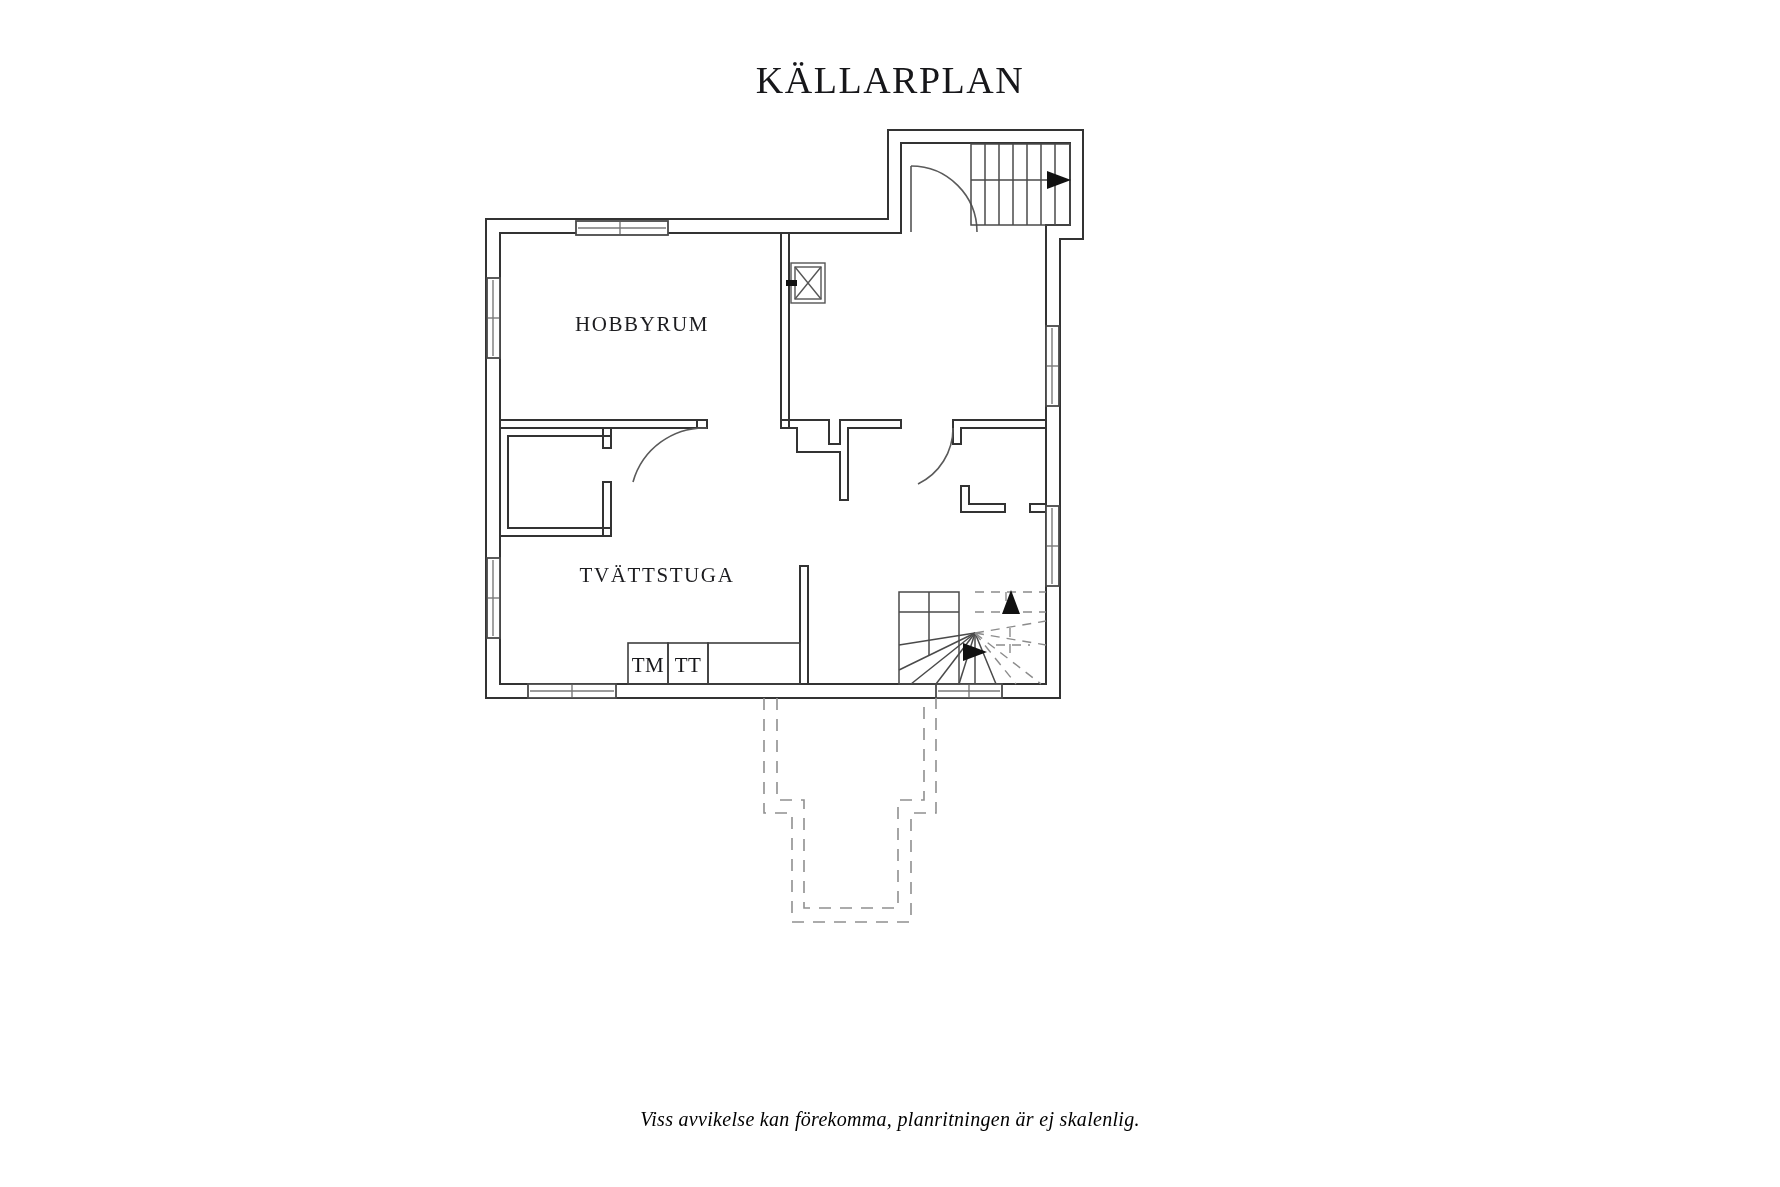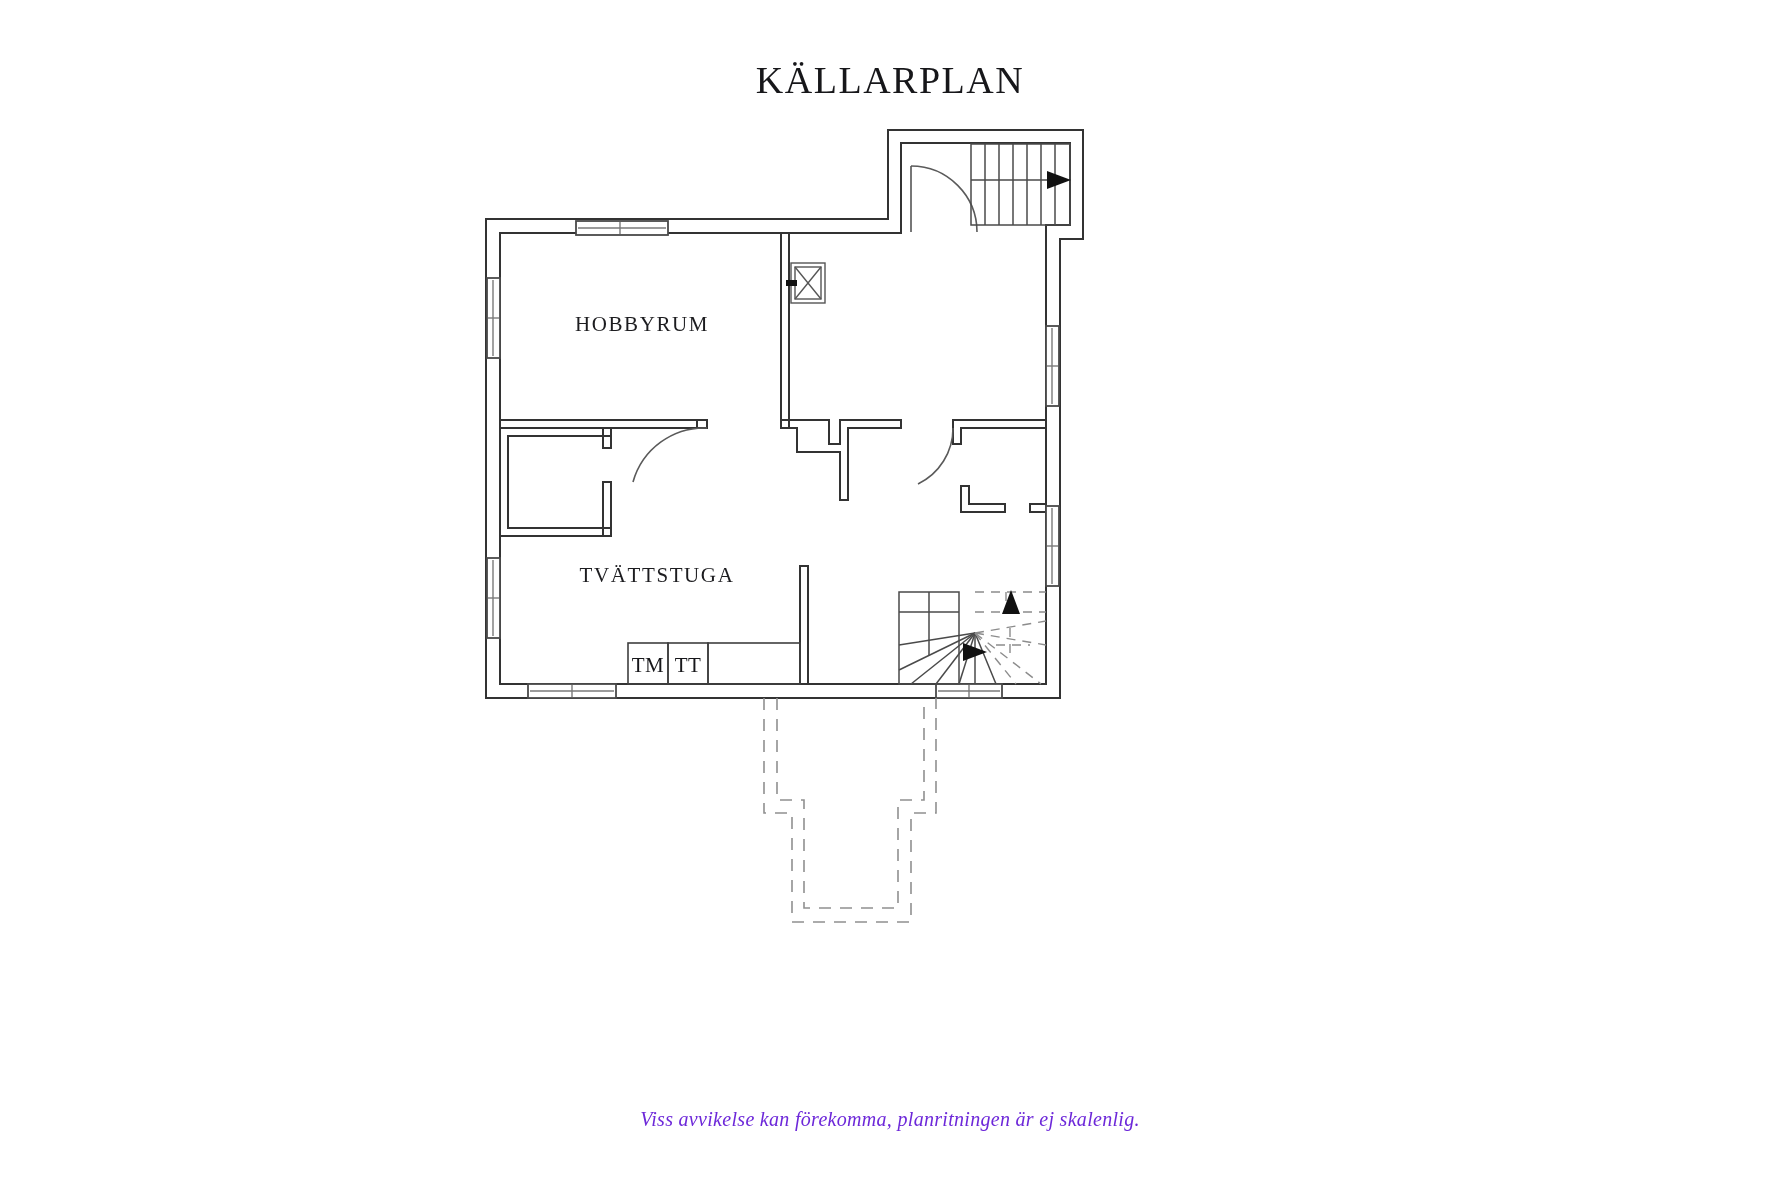--- a/index.html
+++ b/index.html
@@ -36,21 +36,21 @@
   #plan-disclaimer {
     position: absolute;
     top: 1108px;
     left: 0;
     width: 1780px;
     text-align: center;
     font-family: "Liberation Serif", "DejaVu Serif", serif;
     font-style: italic;
     font-size: 20px;
     letter-spacing: 0.3px;
-    color: #6d28d9;
+    color: #000000;
   }
   #floorplan-svg {
     position: absolute;
     top: 0;
     left: 0;
     width: 1780px;
     height: 1187px;
   }
   .wall {
     fill: none;

